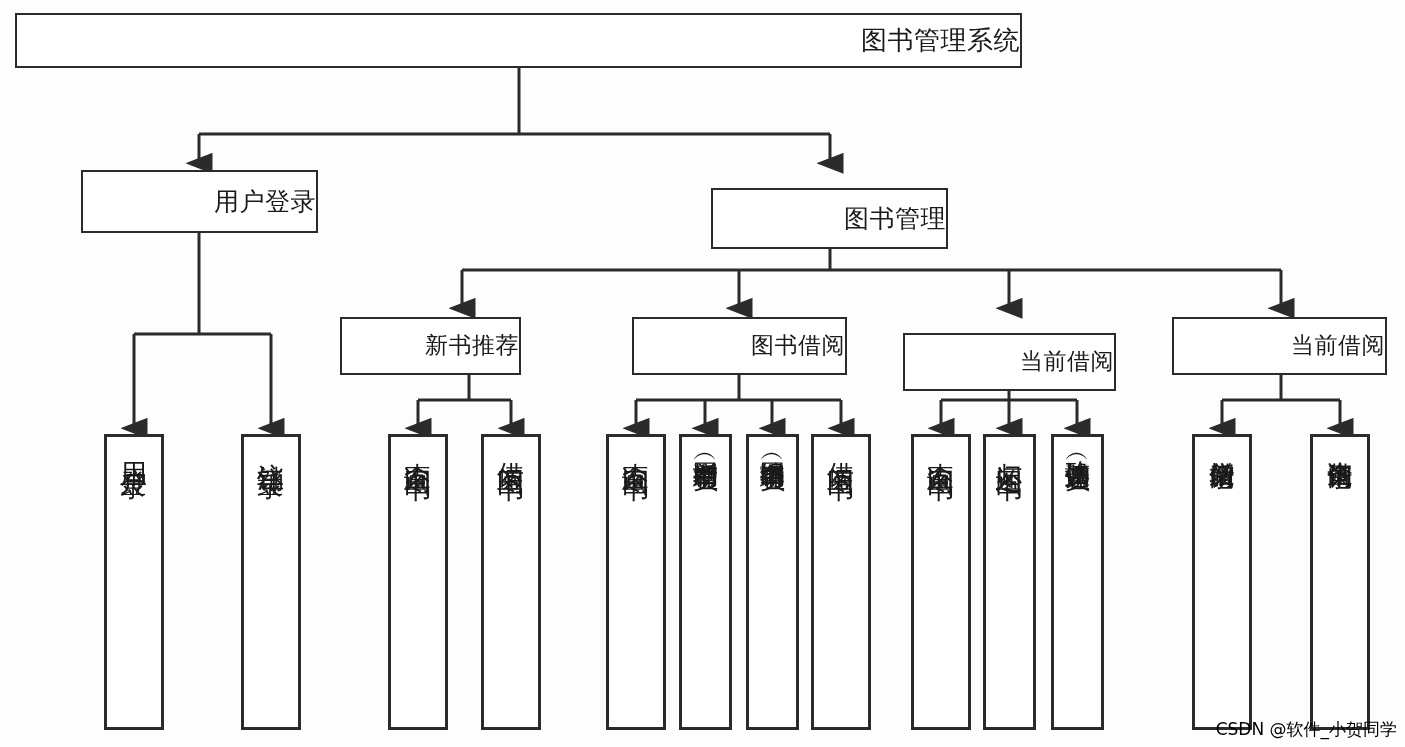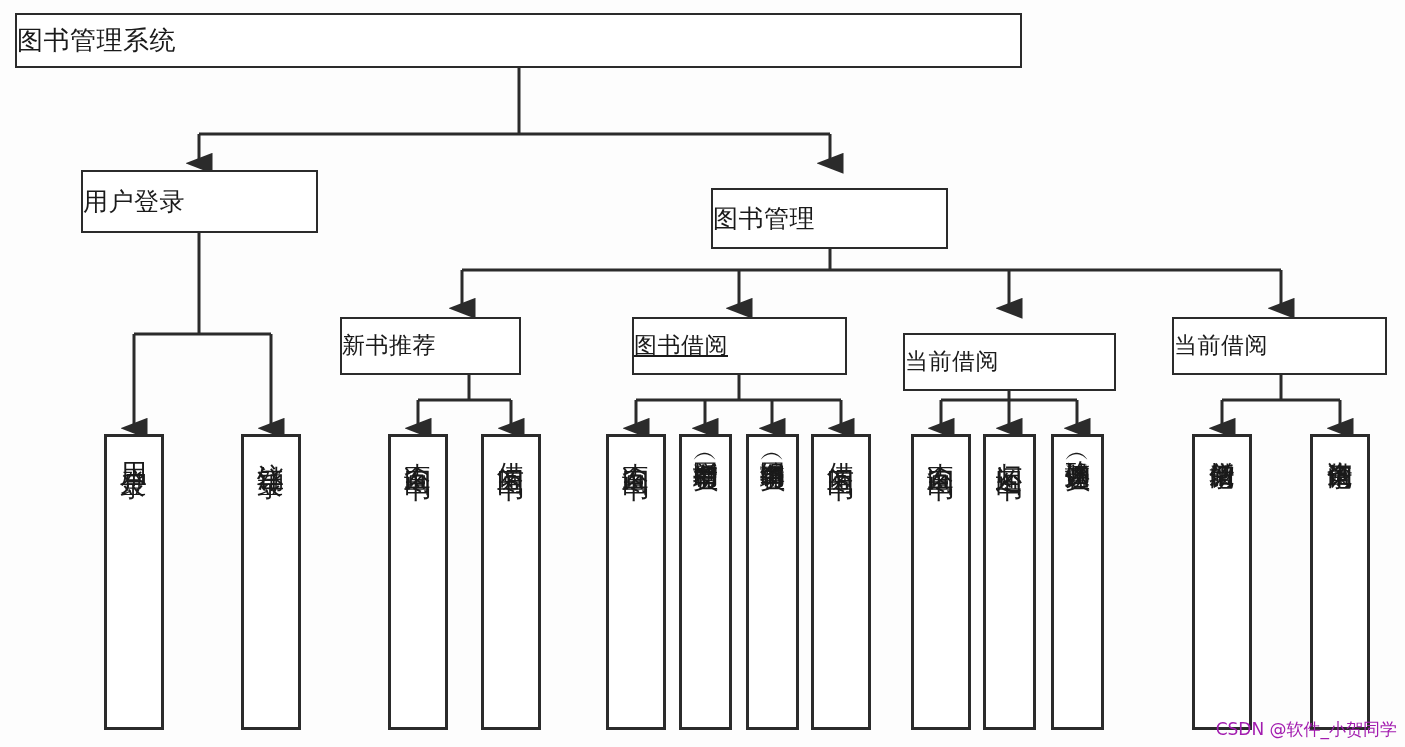--- a/index.html
+++ b/index.html
@@ -26,21 +26,21 @@
     height: 747px;
     pointer-events: none;
   }
   .node {
     position: absolute;
     box-sizing: border-box;
     background: #ffffff;
     border: 2.5px solid #2b2b2b;
     display: flex;
     align-items: center;
-    justify-content: flex-start;
+    justify-content: flex-end;
     color: #1a1a1a;
     z-index: 2;
   }
   .node .label {
     display: block;
     text-align: center;
     line-height: 1.02;
     letter-spacing: 0.5px;
   }
   
@@ -69,21 +69,21 @@
   }
   .node.leaf.tall .label {
     font-size: 25px;
     letter-spacing: 1px;
   }
   .watermark {
     position: absolute;
     right: 8px;
     bottom: 6px;
     font-size: 17px;
-    color: #a21caf;
+    color: #000000;
     z-index: 5;
     white-space: nowrap;
     font-family: "DejaVu Sans", "Liberation Sans", sans-serif;
   }
 </style>
 </head>
 <body>
 
 <div id="canvas">
 
@@ -145,21 +145,21 @@
   <div class="node horiz" style="left:81px; top:170px; width:237px; height:63px;">
     <span class="label">用户登录</span>
   </div>
   <div class="node horiz" style="left:711px; top:188px; width:237px; height:61px;">
     <span class="label">图书管理</span>
   </div>
 
   <div class="node horiz lvl3" style="left:340px; top:317px; width:181px; height:58px;">
     <span class="label">新书推荐</span>
   </div>
-  <div class="node horiz lvl3" style="left:632px; top:317px; width:215px; height:58px;text-decoration:underline;">
+  <div class="node horiz lvl3" style="left:632px; top:317px; width:215px; height:58px;">
     <span class="label">图书借阅</span>
   </div>
   <div class="node horiz lvl3" style="left:903px; top:317px; width:213px; height:58px;margin-top:16px;">
     <span class="label">当前借阅</span>
   </div>
   <div class="node horiz lvl3" style="left:1172px; top:317px; width:215px; height:58px;">
     <span class="label">当前借阅</span>
   </div>
 
   <div class="node leaf" style="left:104px; top:434px; width:60px; height:296px;">

